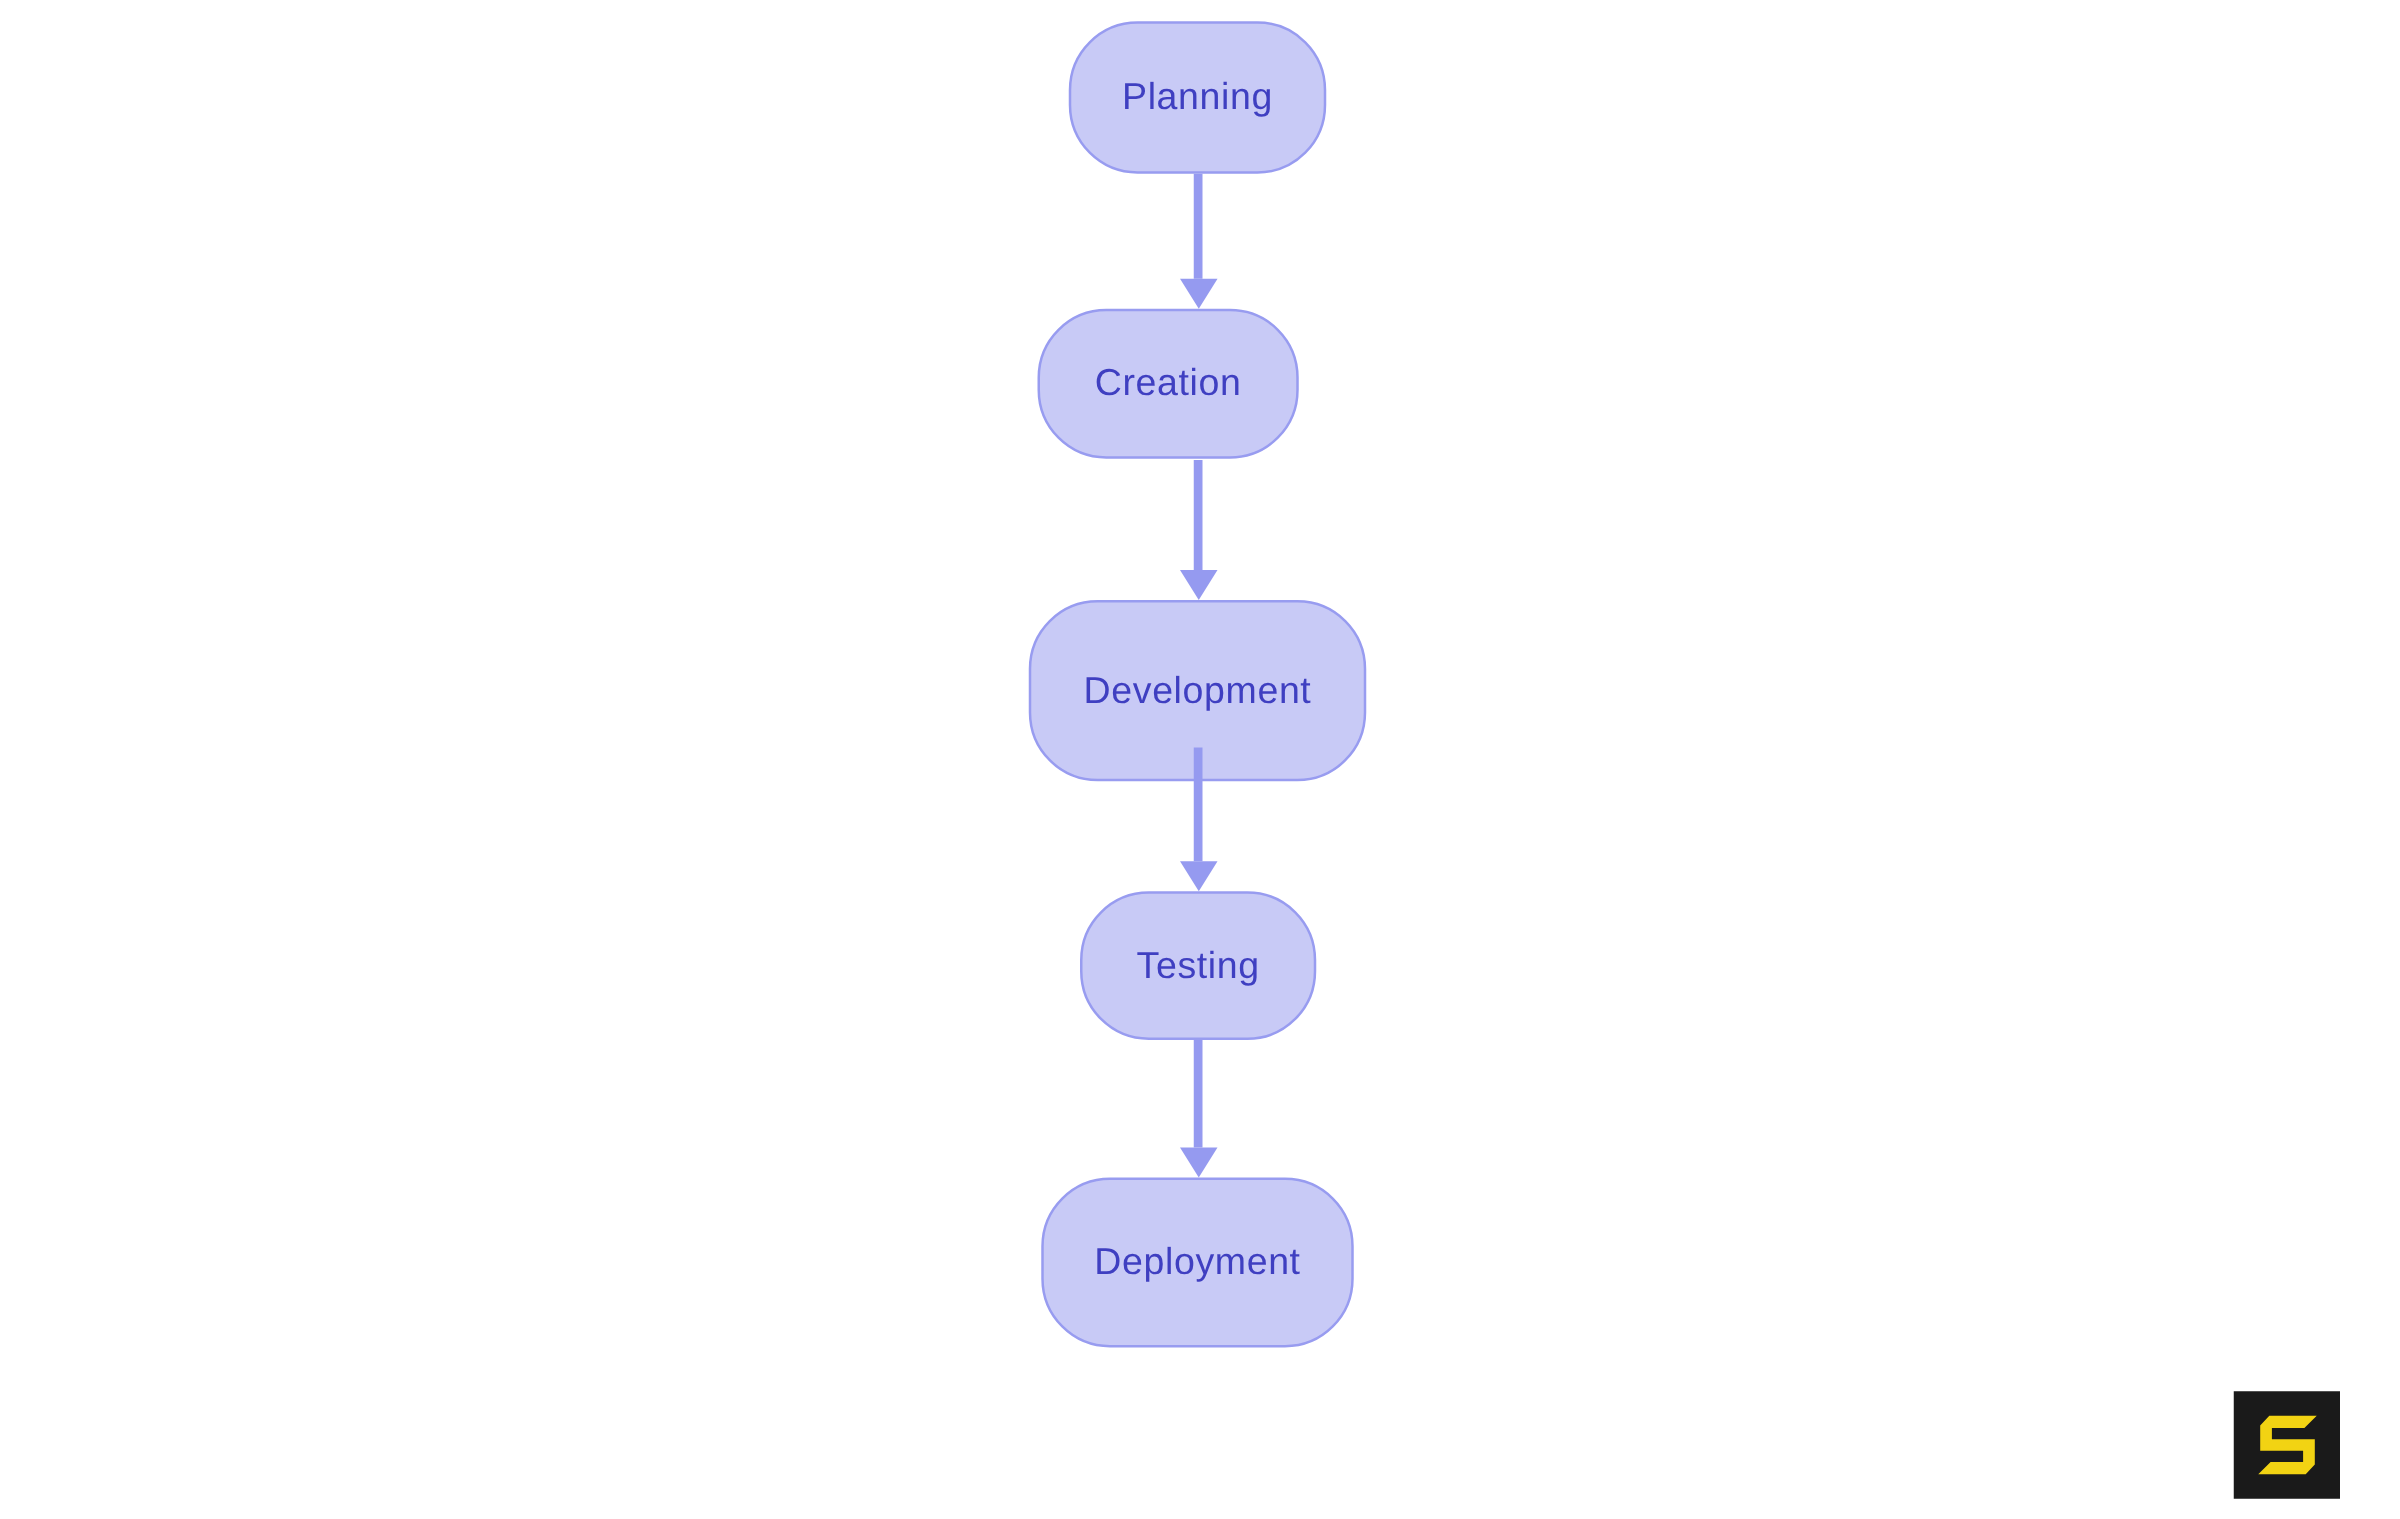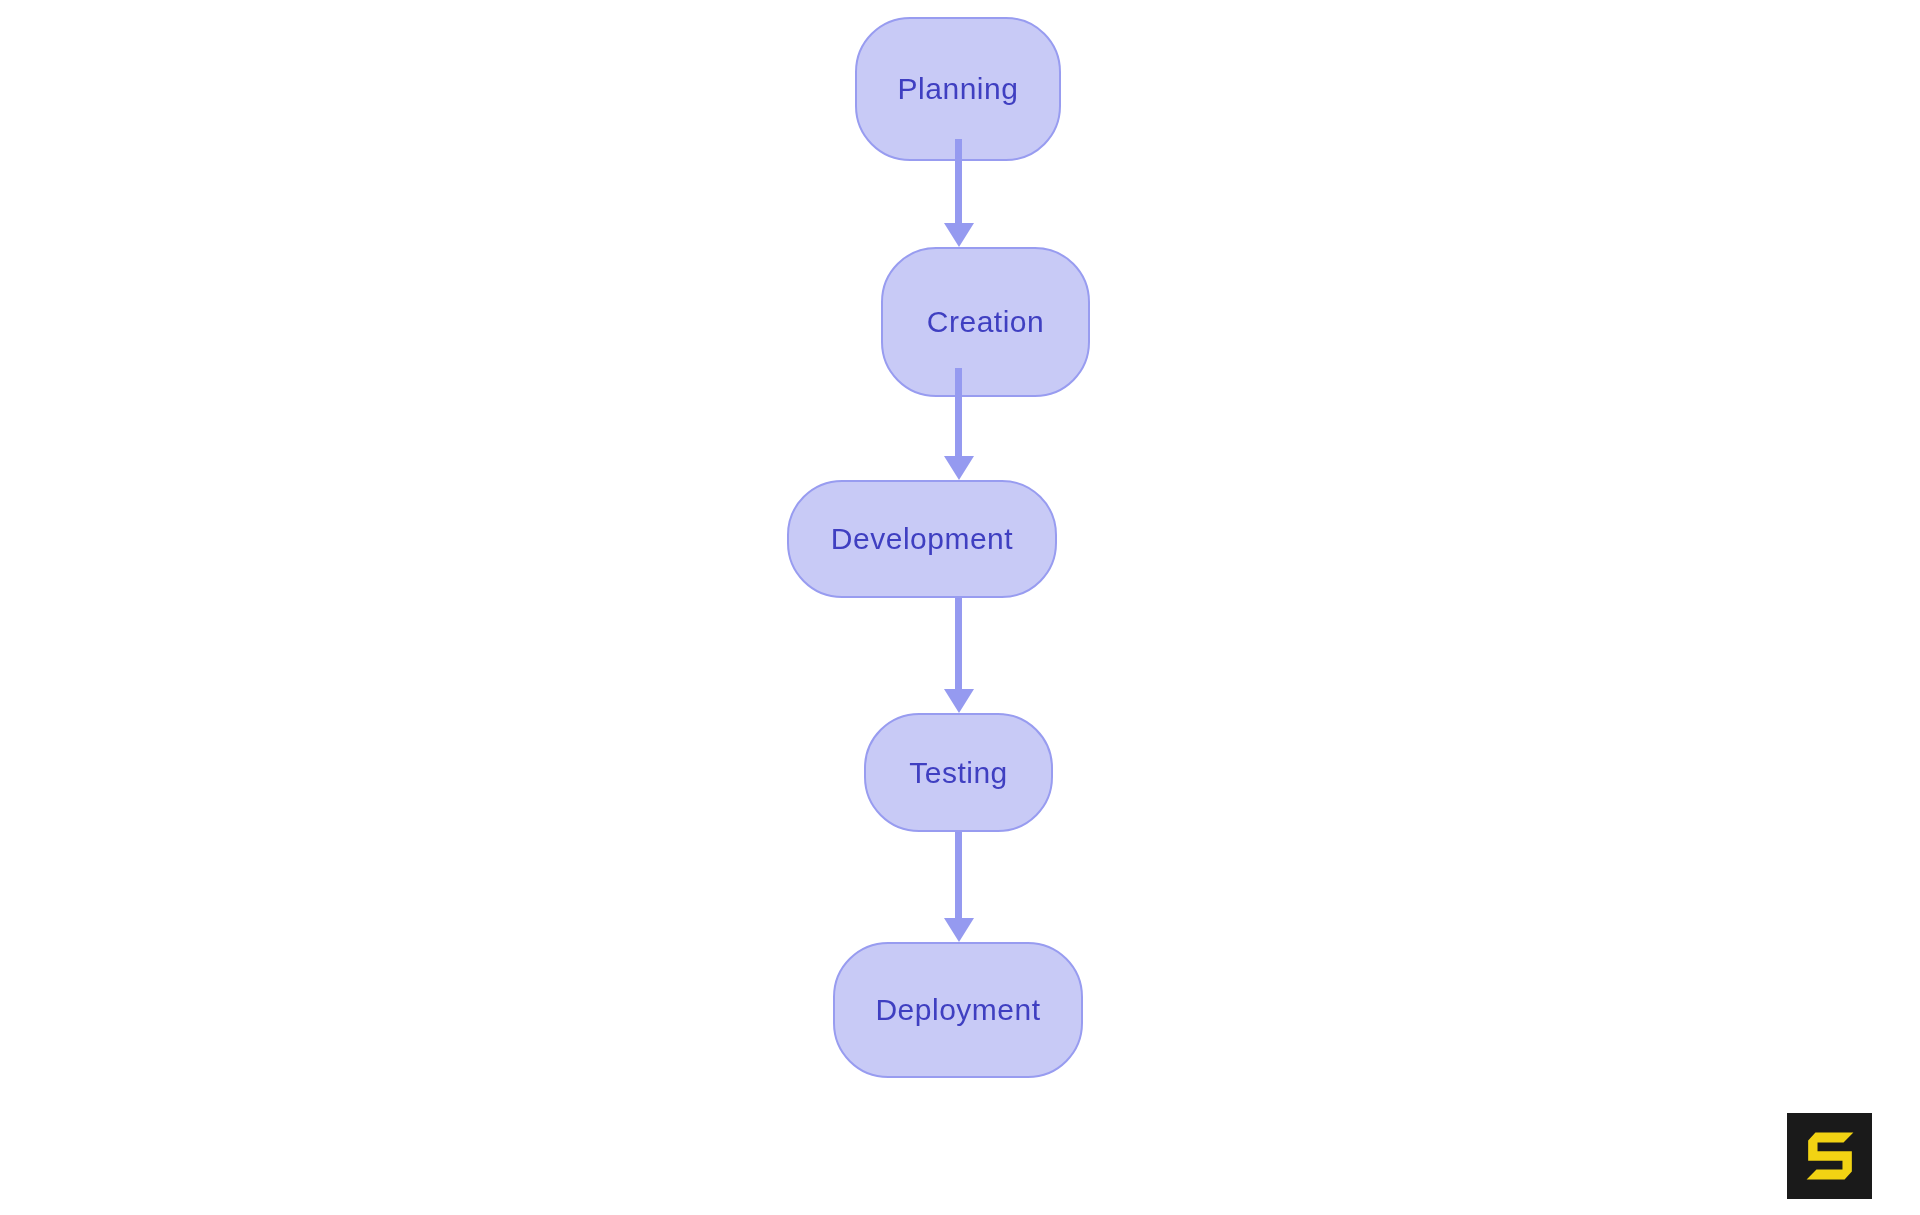--- a/index.html
+++ b/index.html
@@ -31,23 +31,23 @@
     display: flex;
     align-items: center;
     justify-content: center;
   }
   .flow-node .label {
     color: var(--node-text);
     font-size: 30px;
     letter-spacing: 0.5px;
     white-space: nowrap;
   }
-  .node-planning    { left: 855px; top:  17px; width: 206px; height: 144px; align-items: center; }
-  .node-creation    { left: 881px; top: 247px; width: 209px; height: 150px; }
-  .node-development { left: 787px; top: 480px; width: 270px; height: 118px; }
+  .node-planning    { left: 855px; top:  17px; width: 206px; height: 122px; align-items: center; }
+  .node-creation    { left: 830px; top: 247px; width: 209px; height: 120px; }
+  .node-development { left: 823px; top: 480px; width: 270px; height: 145px; }
   .node-testing     { left: 864px; top: 713px; width: 189px; height: 119px; }
   .node-deployment  { left: 833px; top: 942px; width: 250px; height: 136px; }
 
   .flow-arrow {
     position: absolute;
     left: 943px;            
     width: 31px;
     display: flex;
     flex-direction: column;
     align-items: center;

